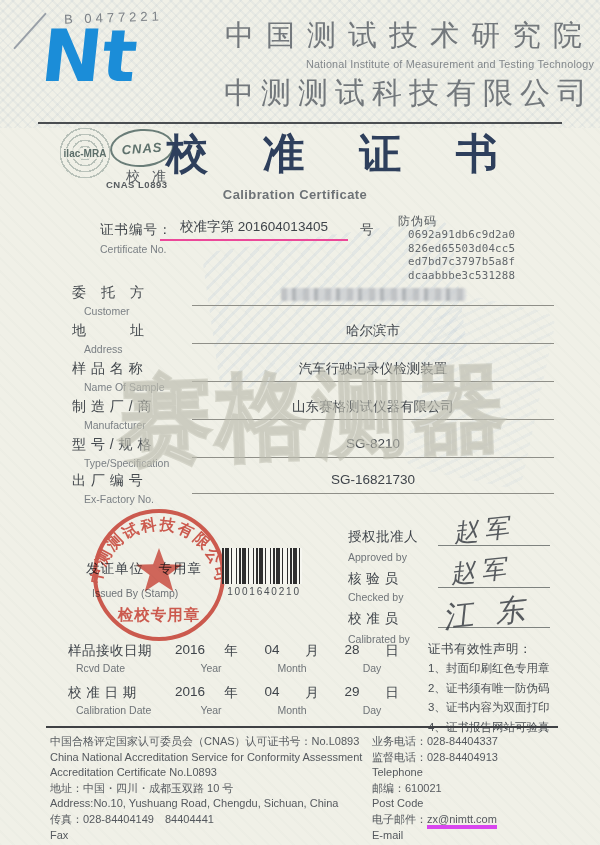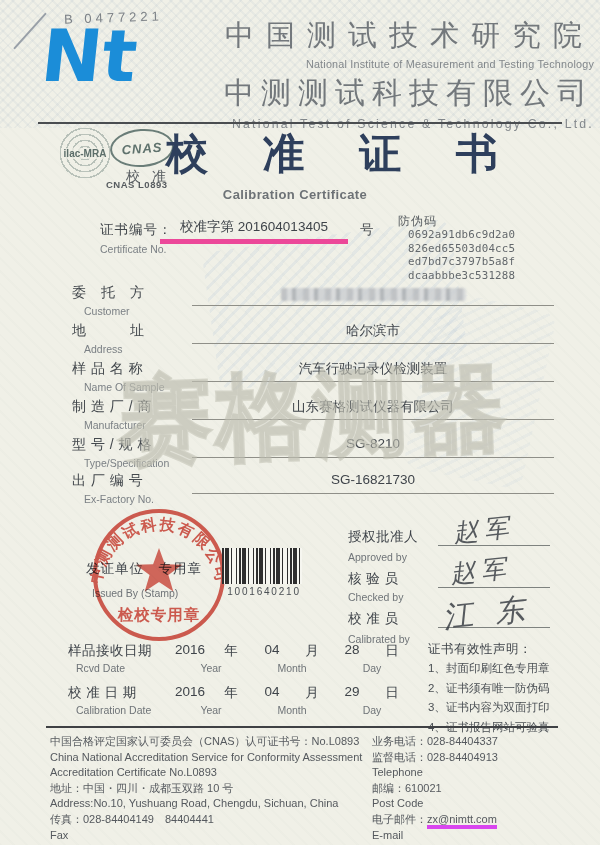--- a/index.html
+++ b/index.html
@@ -37,21 +37,21 @@
   .cnas-oval span{font-size:13px;font-weight:bold;font-style:italic;color:#5f726d;letter-spacing:1px;}
   .cnas-sub1{left:126px;top:168px;font-size:14px;color:#565b5f;letter-spacing:4px;}
   .cnas-sub2{left:106px;top:179px;font-size:9.5px;font-weight:bold;color:#565b5f;letter-spacing:.5px;}
   
   .title-wrap{left:150px;top:126px;width:290px;text-align:center;}
   .title-cn{font-size:42px;font-weight:bold;color:#2e3f5c;letter-spacing:20px;padding-left:16px;
     font-family:"DejaVu Serif","Liberation Serif",serif;white-space:nowrap;}
   .title-en{font-size:13px;font-weight:bold;color:#6d7276;letter-spacing:.4px;margin-top:5px;}
   
   .certno-label{left:100px;top:221px;font-size:13.5px;letter-spacing:1px;color:#44494e;}
-  .certno-line{left:160px;top:218px;width:188px;border-bottom:5px solid #ec4899;text-align:center;
+  .certno-line{left:160px;top:218px;width:188px;border-bottom:2px solid #ec4899;text-align:center;
     font-size:13.5px;color:#3f444a;padding-bottom:3px;}
   .certno-suffix{left:360px;top:221px;font-size:13.5px;color:#44494e;}
   .certno-en{left:100px;top:243px;font-size:10.5px;color:#7b8085;}
   
   .fwm-label{left:398px;top:213px;font-size:12px;color:#5c6165;letter-spacing:1px;}
   .fwm-lines{left:408px;top:228px;font-size:10.8px;line-height:13.6px;color:#63686c;
     font-family:"DejaVu Sans Mono","Liberation Mono",monospace;letter-spacing:.2px;}
   
   .field-row{position:absolute;left:72px;right:46px;display:flex;}
   .f-label{width:120px;flex:none;}
@@ -106,21 +106,20 @@
   <div class="abs blue-ghost" style="left:420px;top:300px;width:120px;height:180px;transform:rotate(12deg);opacity:.22;"></div>
 
   <div class="abs pen-mark"></div>
   <div class="abs serial">B 0477221</div>
 
   <div class="abs nt-logo">Nt</div>
   <div class="abs hdr">
     <div class="org-cn">中国测试技术研究院</div>
     <div class="org-en">National Institute of Measurement and Testing Technology</div>
     <div class="co-cn">中测测试科技有限公司</div>
-    <div class="co-en">National Test of Science &amp; Technology Co., Ltd.</div>
   </div>
   <div class="abs hr-main"></div>
 
   <div class="abs ilac">
     <span>ilac-MRA</span>
   </div>
   <div class="abs cnas-oval">
     <span>CNAS</span>
   </div>
   <div class="abs cnas-sub1">校 准</div>

